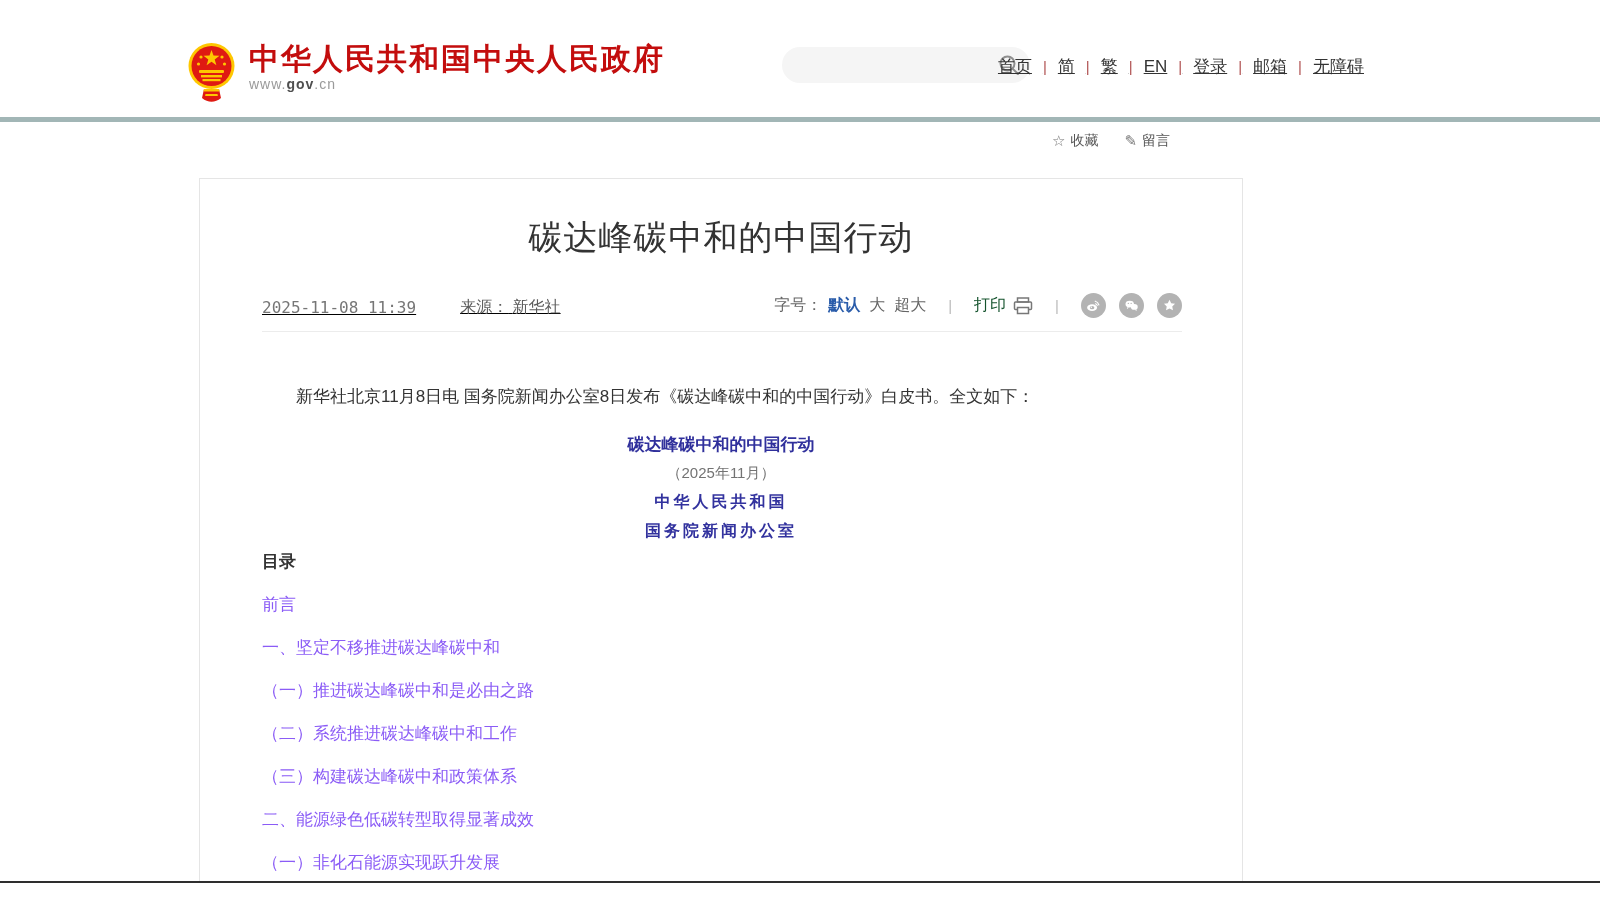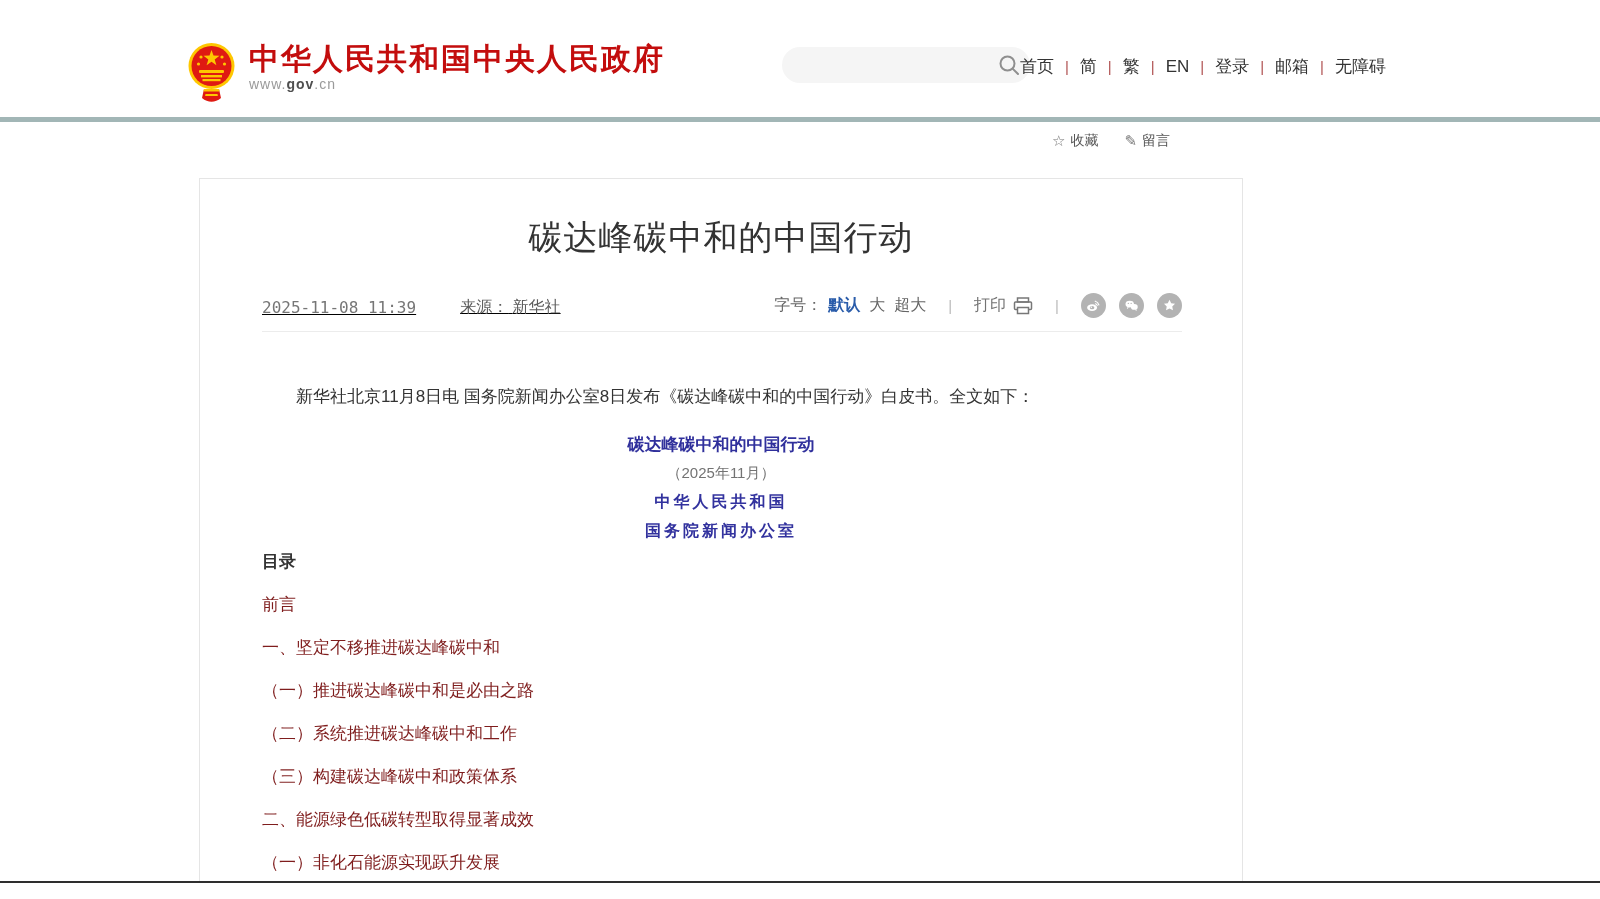--- a/index.html
+++ b/index.html
@@ -11,21 +11,21 @@
   .emblem { width:47px; height:62px; display:block; }
   .logo-text { margin-left:14px; }
   .site-title { font-size:30px; font-weight:bold; color:#c30d0d; letter-spacing:2px; line-height:34px; }
   .site-url { font-size:14px; color:#9a9a9a; letter-spacing:1px; }
   .site-url b { color:#4f4f4f; }
 
   .search { position:absolute; left:782px; top:47px; width:248px; height:36px; background:#f5f5f5; border-radius:18px; }
   .search input { position:absolute; left:16px; top:0; width:195px; height:36px; border:none; outline:none; background:transparent; font-size:15px; color:#333; }
   .search .mag { position:absolute; right:10px; top:7px; width:22px; height:22px; cursor:pointer; }
 
-  .topnav { position:absolute; right:214px; top:55px; width:640px; display:flex; justify-content:flex-end; align-items:center; font-size:17px; color:#333; white-space:nowrap; }
+  .topnav { position:absolute; right:236px; top:55px; width:640px; display:flex; justify-content:flex-end; align-items:center; font-size:17px; color:#333; white-space:nowrap;text-decoration:underline; }
   .topnav .nav-item { cursor:pointer; }
   .topnav .sep { color:#b05252; margin:0 11px; font-size:15px; }
 
   .band { position:absolute; left:0; top:117px; width:1600px; height:5px; background:#a2b6b6; }
 
   
   .page-actions { position:absolute; left:1052px; top:132px; display:flex; gap:26px; font-size:14px; color:#555; align-items:center; }
   .page-actions .act { display:flex; align-items:center; gap:5px; cursor:pointer; }
   .page-actions .glyph { font-size:15px; color:#777; }
 
@@ -35,35 +35,35 @@
   .article-title { position:absolute; left:0; top:36px; width:100%; text-align:center; font-size:34px; font-weight:400; color:#333; letter-spacing:1px; }
 
   .meta-left { position:absolute; left:62px; top:118px; display:flex; align-items:center; gap:44px;text-decoration:underline; }
   .meta-date { font-family:"DejaVu Sans Mono", monospace; font-size:16px; color:#767676; }
   .meta-source { font-size:16px; color:#5c5c5c; }
   .meta-right { position:absolute; right:60px; top:114px; display:flex; align-items:center; }
   .fz-label { font-size:16px; color:#666; }
   .fz-opt { font-size:16px; color:#666; margin-left:9px; cursor:pointer; }
   .fz-opt.active { color:#2a5caa; font-weight:bold; margin-left:6px; }
   .meta-divider { color:#bbb; margin:0 22px; font-size:15px; }
-  .print { display:flex; align-items:center; gap:7px; cursor:pointer; font-size:16px; color:#737373; }
+  .print { display:flex; align-items:center; gap:7px; cursor:pointer; font-size:16px; color:#14532d; }
   .share-icons { display:flex; gap:13px; align-items:center; }
   .circle-icon { width:25px; height:25px; border-radius:50%; background:#b3b3b3; display:flex; align-items:center; justify-content:center; cursor:pointer; }
 
   .meta-rule { position:absolute; left:62px; right:60px; top:152px; border-top:1px solid #ececec; }
 
   .article-body { position:absolute; left:62px; right:62px; top:206px; font-size:17px; color:#333; }
   .article-body p { line-height:24px; margin:0 0 19px 0; }
   p.intro { text-indent:2em; margin-bottom:24px; }
   p.doc-title { text-align:center; font-weight:bold; color:#30309c; margin-bottom:5px; }
   p.doc-date { text-align:center; color:#737373; font-size:15px; line-height:22px; margin-bottom:7px; }
   p.doc-author { text-align:center; color:#32329e; font-size:16px; line-height:22px; margin-bottom:7px; font-family:"Liberation Serif", serif; letter-spacing:3px;font-weight:bold; }
   p.doc-author.last { margin-bottom:8px; }
   p.toc-heading { font-weight:bold; color:#333; }
-  p.toc-item { color:#7f1d1d; }
+  p.toc-item { color:#8b5cf6; }
 
   .bottom-line { position:absolute; left:0; top:881px; width:1600px; height:2px; background:#2e2e2e; }
 </style>
 </head>
 <body>
 
 <div class="header">
 
   <div class="logo">
     <svg class="emblem" viewBox="0 0 47 62">

